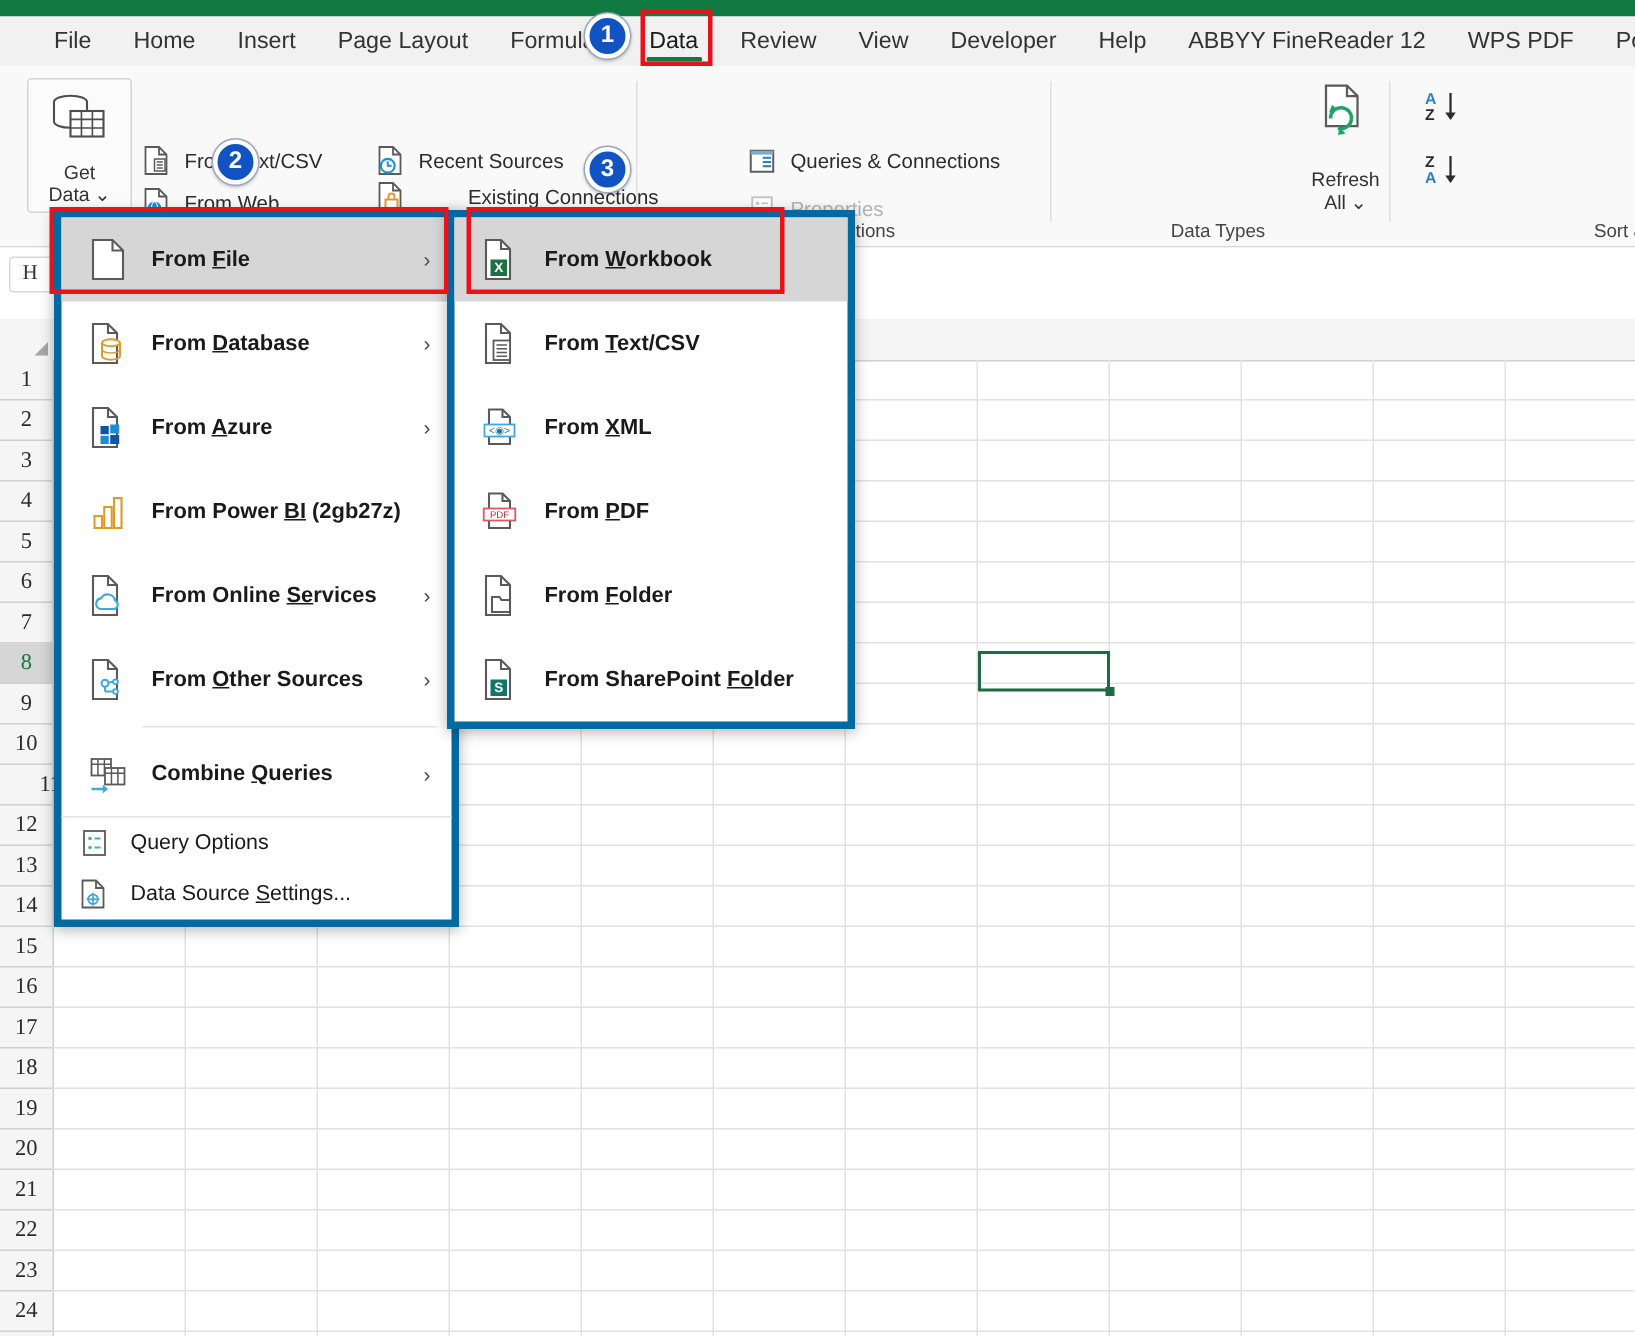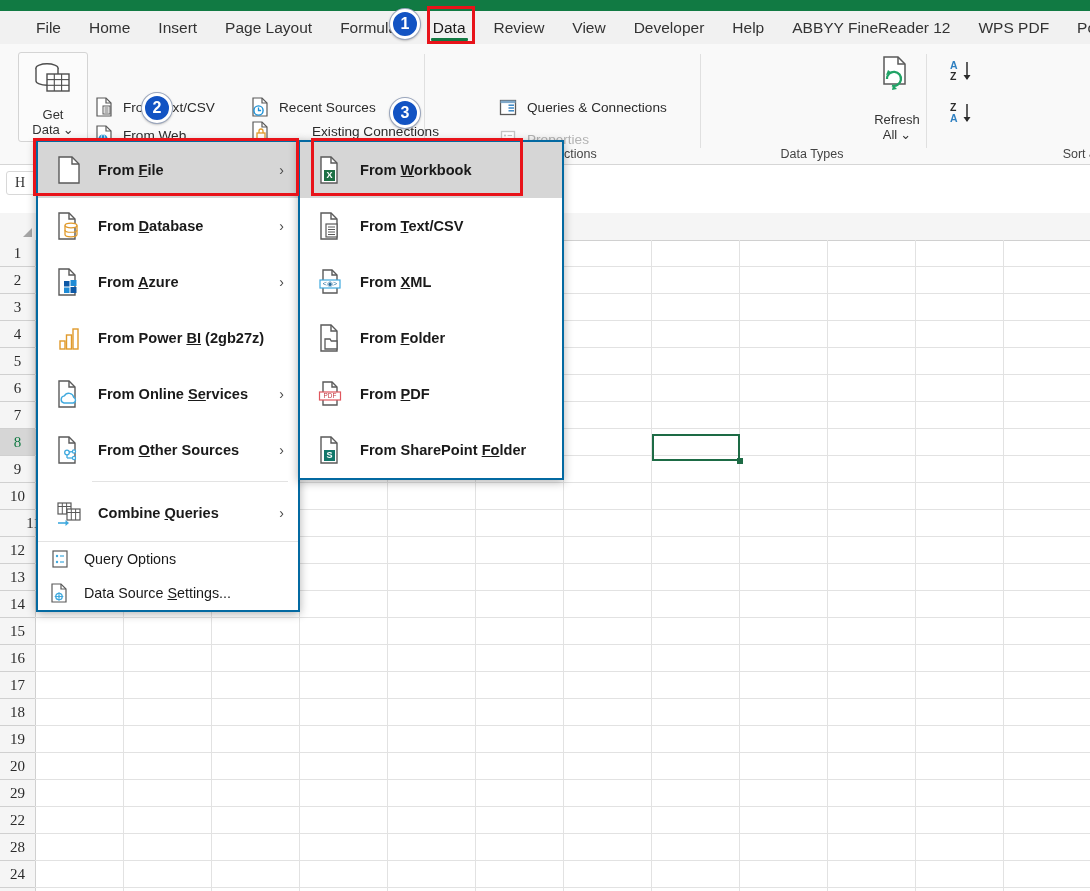--- a/index.html
+++ b/index.html
@@ -60,21 +60,21 @@
            font-family:"Liberation Serif", serif;}
   .rowcell.sel{background:#d6d6d6;color:#117A43;}
 
   .gridarea{position:absolute;left:35px;top:27px;right:0;bottom:0;overflow:hidden;}
   .vline{position:absolute;top:0;bottom:0;width:1px;background:#e2e2e2;}
   .hline{position:absolute;left:0;right:0;height:1px;background:#e2e2e2;}
   .selcell{position:absolute;border:2px solid #1d6b45;box-sizing:border-box;}
   .selhandle{position:absolute;width:6px;height:6px;background:#1d6b45;}
 
   
-  .menu{position:absolute;background:#ffffff;box-shadow:0 2px 9px rgba(0,0,0,.30);border:2px solid #0369a1;}
+  .menu{position:absolute;background:#ffffff;box-shadow:0 2px 9px rgba(0,0,0,.30);border:5px solid #0369a1;}
   .menu1{left:36px;top:140px;width:260px;}
   .menu2{left:298px;top:140px;width:262px;}
   .mitem{position:relative;height:56px;display:flex;align-items:center;padding-left:16px;box-sizing:border-box;cursor:default;}
   .mitem .mlabel{font-size:14.6px;font-weight:bold;color:#1a1a1a;margin-left:14px;white-space:nowrap;}
   .mitem.plain{height:34px;}
   .mitem.plain .mlabel{font-weight:normal;font-size:14.3px;margin-left:12px;}
   .mitem.hl{background:#d6d6d6;}
   .chev{position:absolute;right:14px;top:50%;transform:translateY(-50%);font-size:14px;color:#4a4a4a;}
   .mdiv{height:1px;background:#e3e3e3;margin:3px 10px 3px 54px;}
   .mdivfull{height:1px;background:#e3e3e3;}
@@ -322,23 +322,23 @@
       <div class="rowcell" style="top: 270px; padding-left: 32px;">11</div>
       <div class="rowcell" style="top: 297px;">12</div>
       <div class="rowcell" style="top: 324px;">13</div>
       <div class="rowcell" style="top: 351px;">14</div>
       <div class="rowcell" style="top: 378px;">15</div>
       <div class="rowcell" style="top: 405px;">16</div>
       <div class="rowcell" style="top: 432px;">17</div>
       <div class="rowcell" style="top: 459px;">18</div>
       <div class="rowcell" style="top: 486px;">19</div>
       <div class="rowcell" style="top: 513px;">20</div>
-      <div class="rowcell" style="top: 540px;">29</div>
+      <div class="rowcell" style="top: 540px;">21</div>
       <div class="rowcell" style="top: 567px;">22</div>
-      <div class="rowcell" style="top: 594px;">28</div>
+      <div class="rowcell" style="top: 594px;">23</div>
       <div class="rowcell" style="top: 621px;">24</div>
       <div class="rowcell" style="top: 648px;">25</div>
     </div>
   <div class="gridarea" id="grid-host">
       <div class="hline" style="top: 647px;"></div>
       <div class="hline" style="top: 620px;"></div>
       <div class="hline" style="top: 593px;"></div>
       <div class="hline" style="top: 566px;"></div>
       <div class="hline" style="top: 539px;"></div>
       <div class="hline" style="top: 512px;"></div>
@@ -549,45 +549,45 @@
           <text x="12" y="19.4" font-family="Liberation Sans, sans-serif" font-size="7" fill="#2b6f9e" text-anchor="middle">&lt;◉&gt;</text>
         </svg>
     </span>
     <span class="mlabel">From <span class="u">X</span>ML</span>
   </div>
 
 
   <div class="mitem">
     <span class="icoslot">
       <svg width="26" height="30" viewBox="0 0 26 30">
-          <path d="M3 2 h10 l6 6 v20 H3 Z" fill="#fff" stroke="#5a5a5a" stroke-width="1.4"></path>
-          <path d="M13 2 v6 h6" fill="none" stroke="#5a5a5a" stroke-width="1.4"></path>
-          <path d="M7 16 h5 l1.3 2 h5.7 v8 H7 Z" fill="#fff" stroke="#5a5a5a" stroke-width="1.3"></path>
-        </svg>
-    </span>
-    <span class="mlabel">From <span class="u">F</span>older</span>
-  </div>
-
-  <div class="mitem">
-    <span class="icoslot">
-      <svg width="26" height="30" viewBox="0 0 26 30">
           <path d="M5 3 h9 l5 5 v18 H5 Z" fill="#fff" stroke="#5a5a5a" stroke-width="1.4"></path>
           <path d="M14 3 v5 h5" fill="none" stroke="#5a5a5a" stroke-width="1.4"></path>
           <rect x="1.5" y="13" width="21" height="8" fill="#fff" stroke="#E0575E" stroke-width="1.2"></rect>
           <text x="12" y="19.3" font-family="Liberation Sans, sans-serif" font-size="6.4" fill="#C0343C" text-anchor="middle">PDF</text>
         </svg>
     </span>
     <span class="mlabel">From <span class="u">P</span>DF</span>
   </div>
 
   <div class="mitem">
     <span class="icoslot">
       <svg width="26" height="30" viewBox="0 0 26 30">
           <path d="M3 2 h10 l6 6 v20 H3 Z" fill="#fff" stroke="#5a5a5a" stroke-width="1.4"></path>
           <path d="M13 2 v6 h6" fill="none" stroke="#5a5a5a" stroke-width="1.4"></path>
+          <path d="M7 16 h5 l1.3 2 h5.7 v8 H7 Z" fill="#fff" stroke="#5a5a5a" stroke-width="1.3"></path>
+        </svg>
+    </span>
+    <span class="mlabel">From <span class="u">F</span>older</span>
+  </div>
+
+  <div class="mitem">
+    <span class="icoslot">
+      <svg width="26" height="30" viewBox="0 0 26 30">
+          <path d="M3 2 h10 l6 6 v20 H3 Z" fill="#fff" stroke="#5a5a5a" stroke-width="1.4"></path>
+          <path d="M13 2 v6 h6" fill="none" stroke="#5a5a5a" stroke-width="1.4"></path>
           <rect x="6" y="15" width="11" height="11" fill="#12776A"></rect>
           <text x="11.5" y="23.4" font-family="Liberation Sans, sans-serif" font-size="9" fill="#fff" font-weight="bold" text-anchor="middle">S</text>
         </svg>
     </span>
     <span class="mlabel">From SharePoint <span class="u">Fo</span>lder</span>
   </div>
 
 </div>
 
 <div class="redbox" style="left:427px;top:6px;width:48px;height:38px;"></div>

